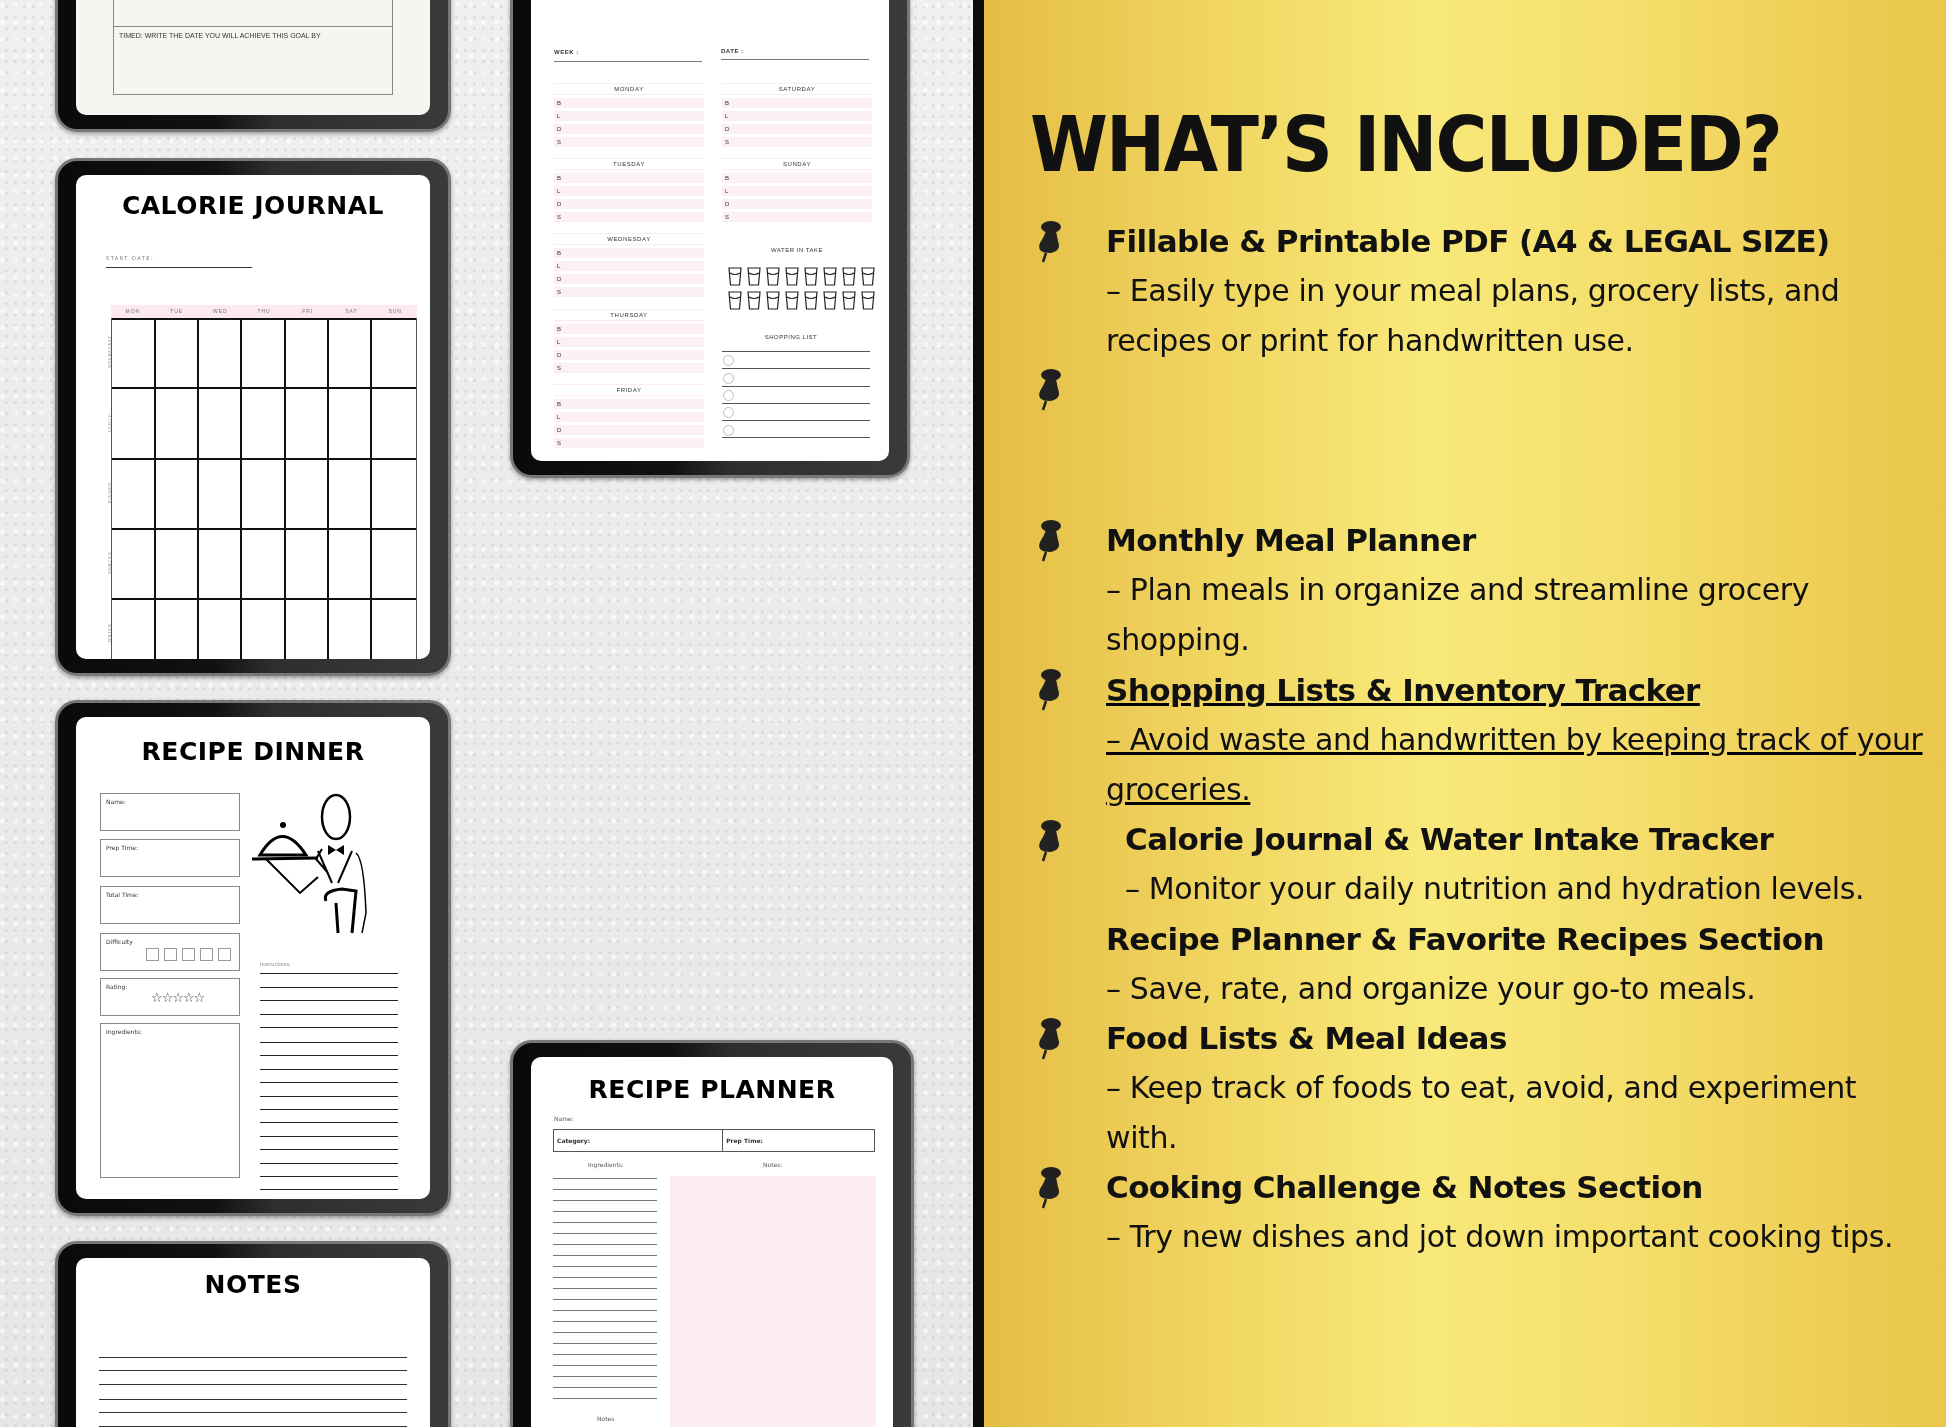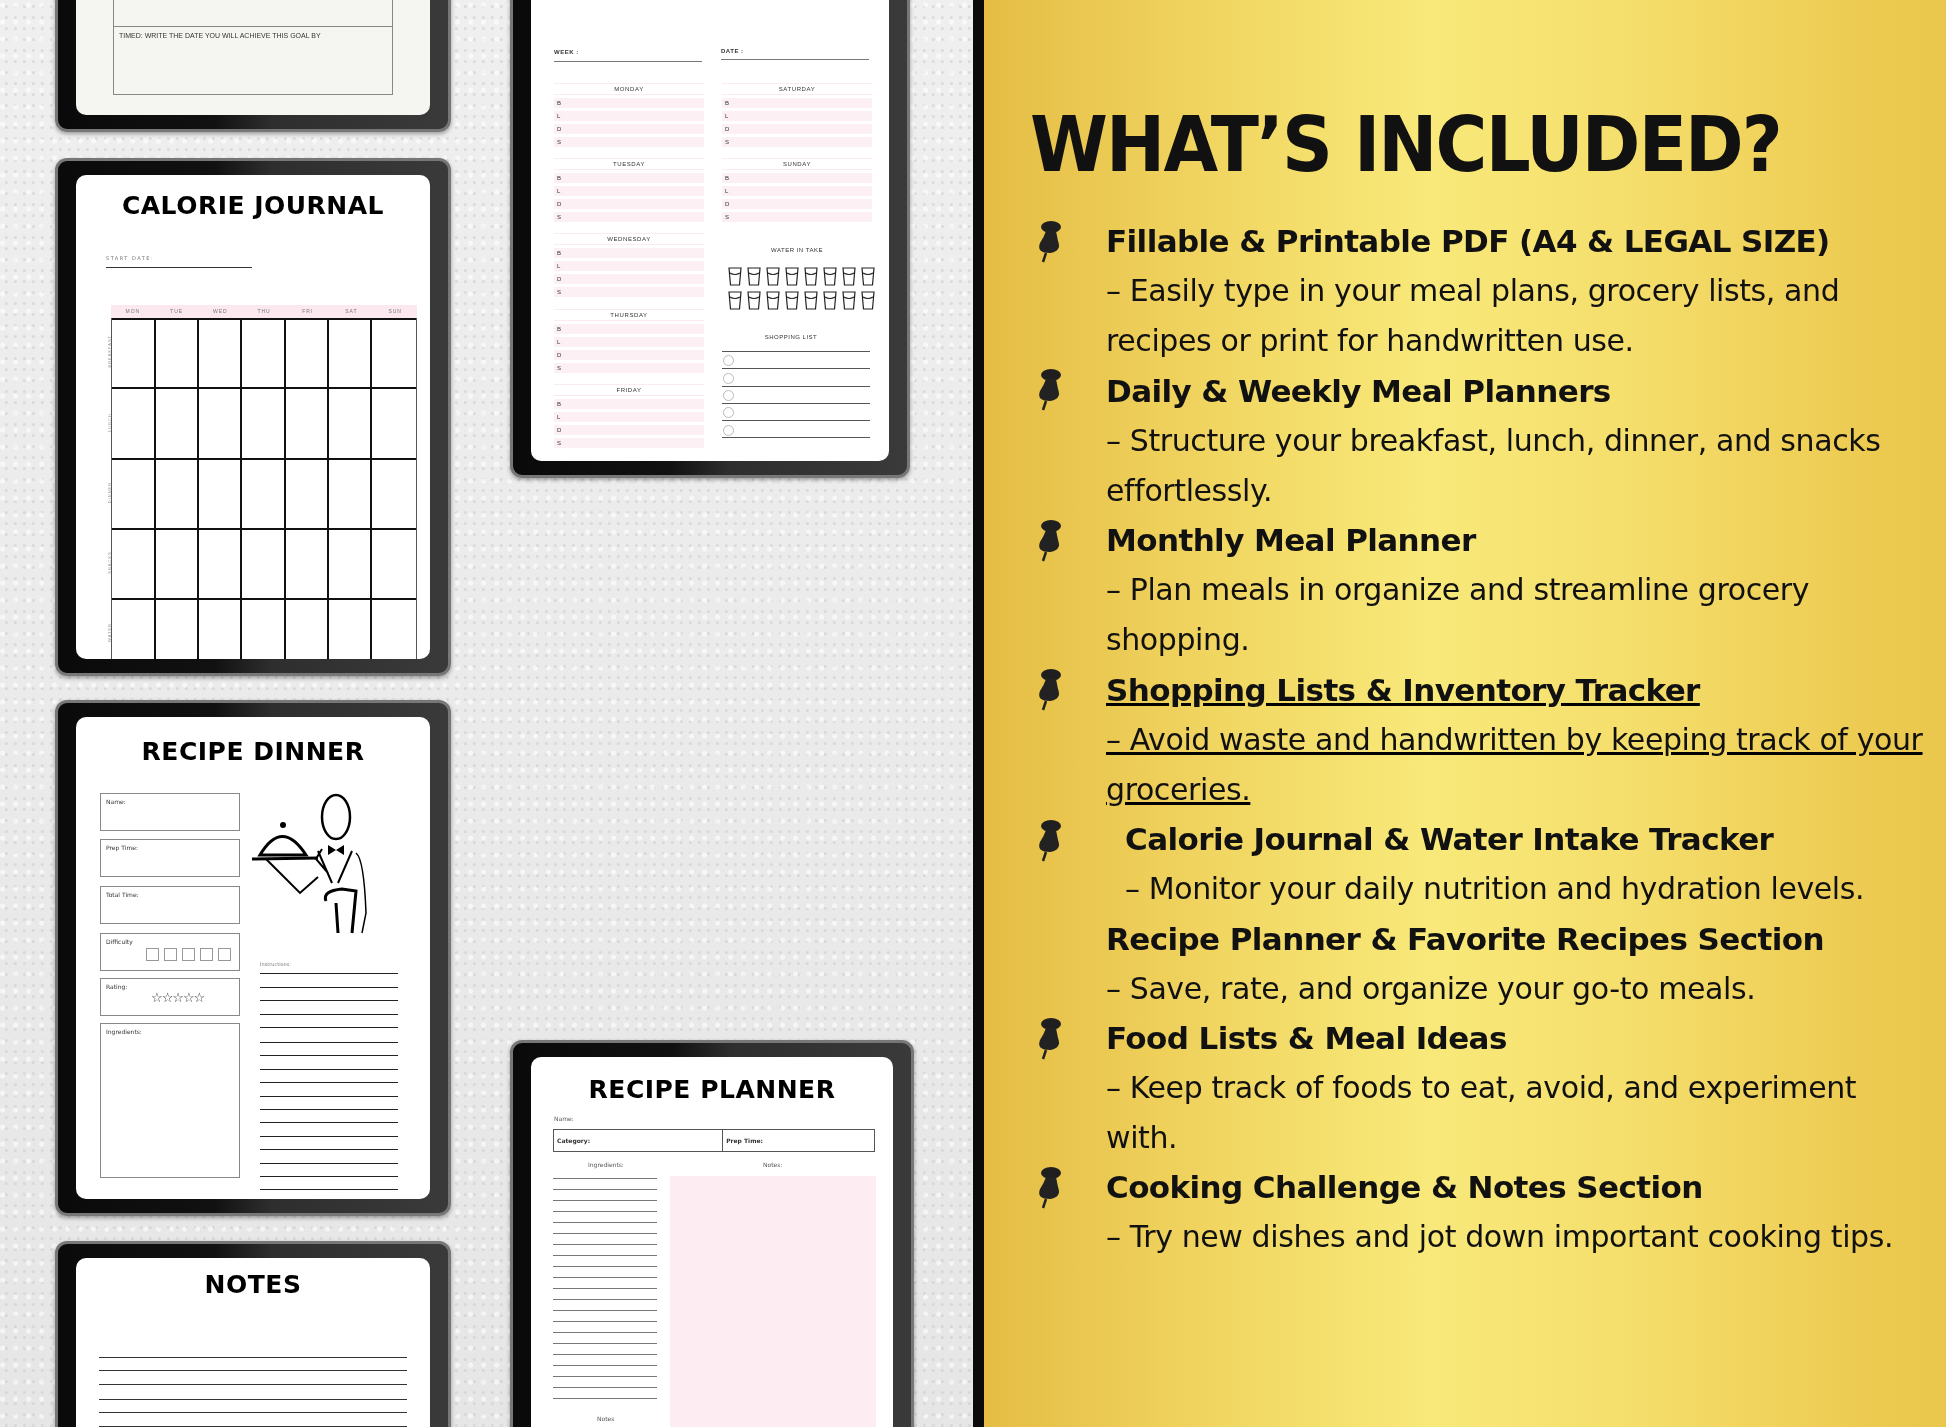--- a/index.html
+++ b/index.html
@@ -17,21 +17,21 @@
       radial-gradient(circle at 70% 60%, rgba(200,200,200,0.5) 0 1px, transparent 2px) 0 0/9px 11px,
       linear-gradient(180deg, #efefef, #e6e6e6);
     overflow: hidden;
   }
   .divider {
     position: absolute; left: 973px; top: 0; width: 11px; height: 1427px; background: #0b0b0b;
   }
   .tablet {
     position: absolute;
     background: linear-gradient(90deg, #0a0a0a 0%, #111 40%, #2e2e2e 55%, #3a3a3a 100%);
-    border-radius: 12px;
+    border-radius: 22px;
     border: 3px solid #777;
     box-shadow: 0 2px 4px rgba(0,0,0,0.35);
   }
   .screen {
     position: absolute; left: 18px; right: 18px; top: 14px; bottom: 14px;
     background: #fff; border-radius: 10px; overflow: hidden;
   }
   .sheet-title {
     position: absolute; left: 0; right: 0; text-align: center;
     font-family: "DejaVu Sans", sans-serif; font-weight: bold; color: #000;
@@ -422,24 +422,20 @@
   <div class="feature" style="top:216px;">
     <div class="feature-title">Fillable &amp; Printable PDF (A4 &amp; LEGAL SIZE)</div>
     <div class="feature-desc">– Easily type in your meal plans, grocery lists, and recipes or print for handwritten use.</div>
   </div>
 
   <svg class="pin" style="top:367px;" viewBox="0 0 34 44">
     <ellipse cx="19" cy="8" rx="10" ry="6" fill="#1f1f1f"></ellipse>
     <path d="M14 12 L24 12 L26 22 Q30 32 18 34 Q4 34 8 24 Q12 18 14 12 Z" fill="#222"></path>
     <path d="M14 34 L11 43" stroke="#222" stroke-width="2.5"></path>
   </svg>
-  <div class="feature" style="top:366px;">
-    <div class="feature-title">Daily &amp; Weekly Meal Planners</div>
-    <div class="feature-desc">– Structure your breakfast, lunch, dinner, and snacks effortlessly.</div>
-  </div>
 
   <svg class="pin" style="top:518px;" viewBox="0 0 34 44">
     <ellipse cx="19" cy="8" rx="10" ry="6" fill="#1f1f1f"></ellipse>
     <path d="M14 12 L24 12 L26 22 Q30 32 18 34 Q4 34 8 24 Q12 18 14 12 Z" fill="#222"></path>
     <path d="M14 34 L11 43" stroke="#222" stroke-width="2.5"></path>
   </svg>
   <div class="feature" style="top:515px;">
     <div class="feature-title"> Monthly Meal Planner</div>
     <div class="feature-desc">– Plan meals in organize and streamline grocery shopping.</div>
   </div>

